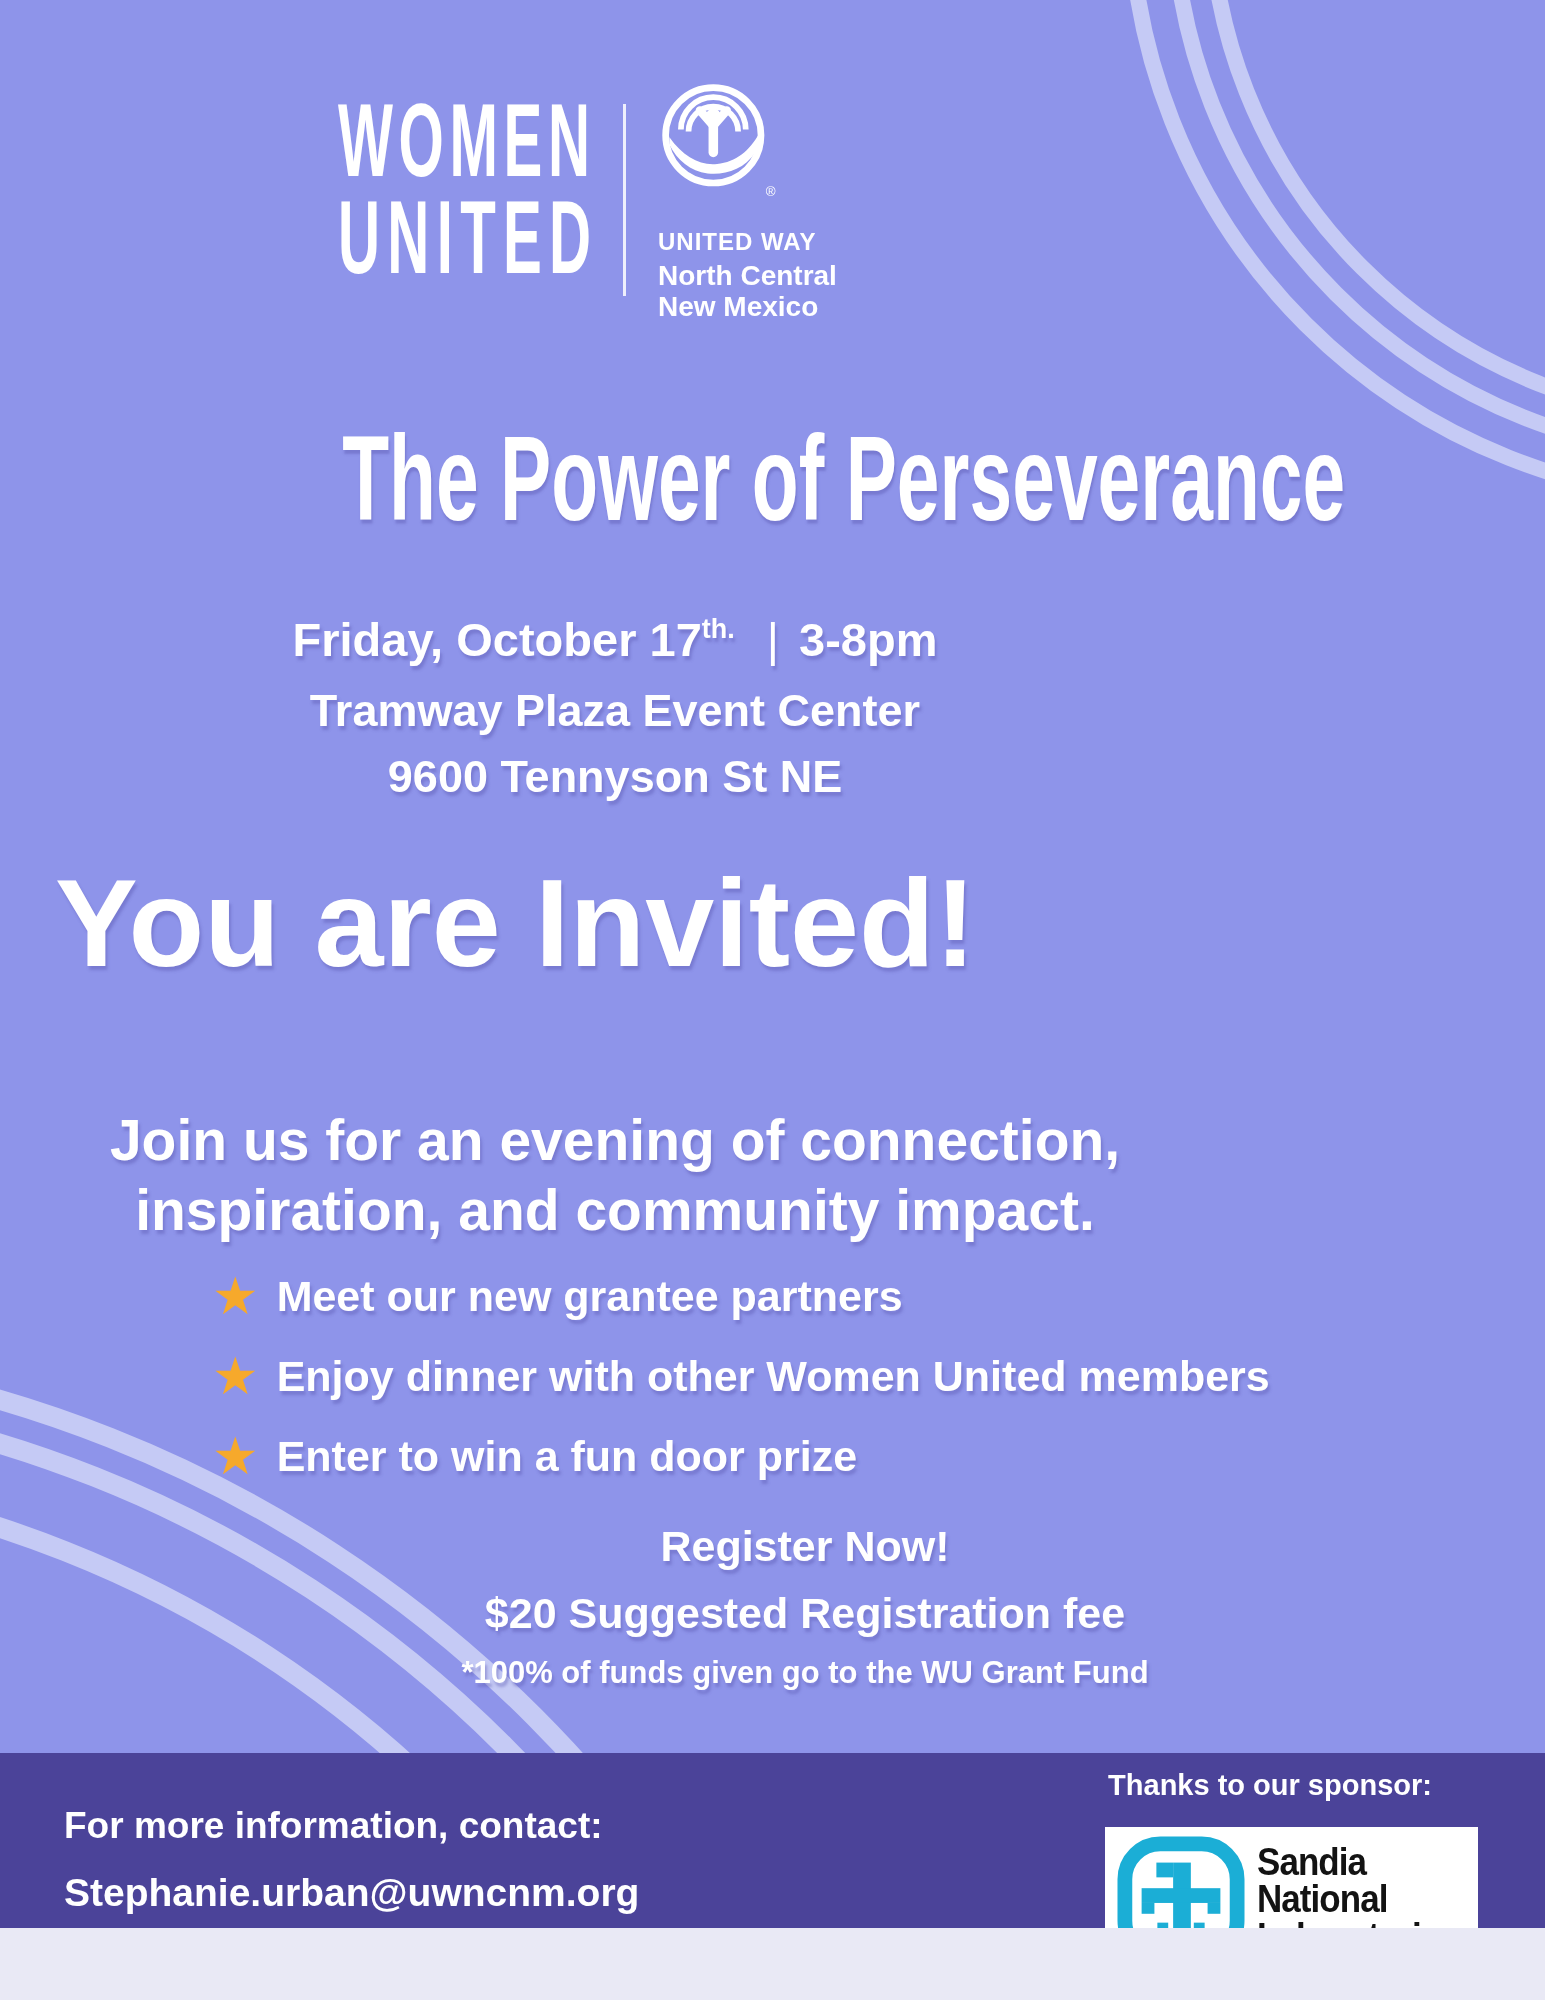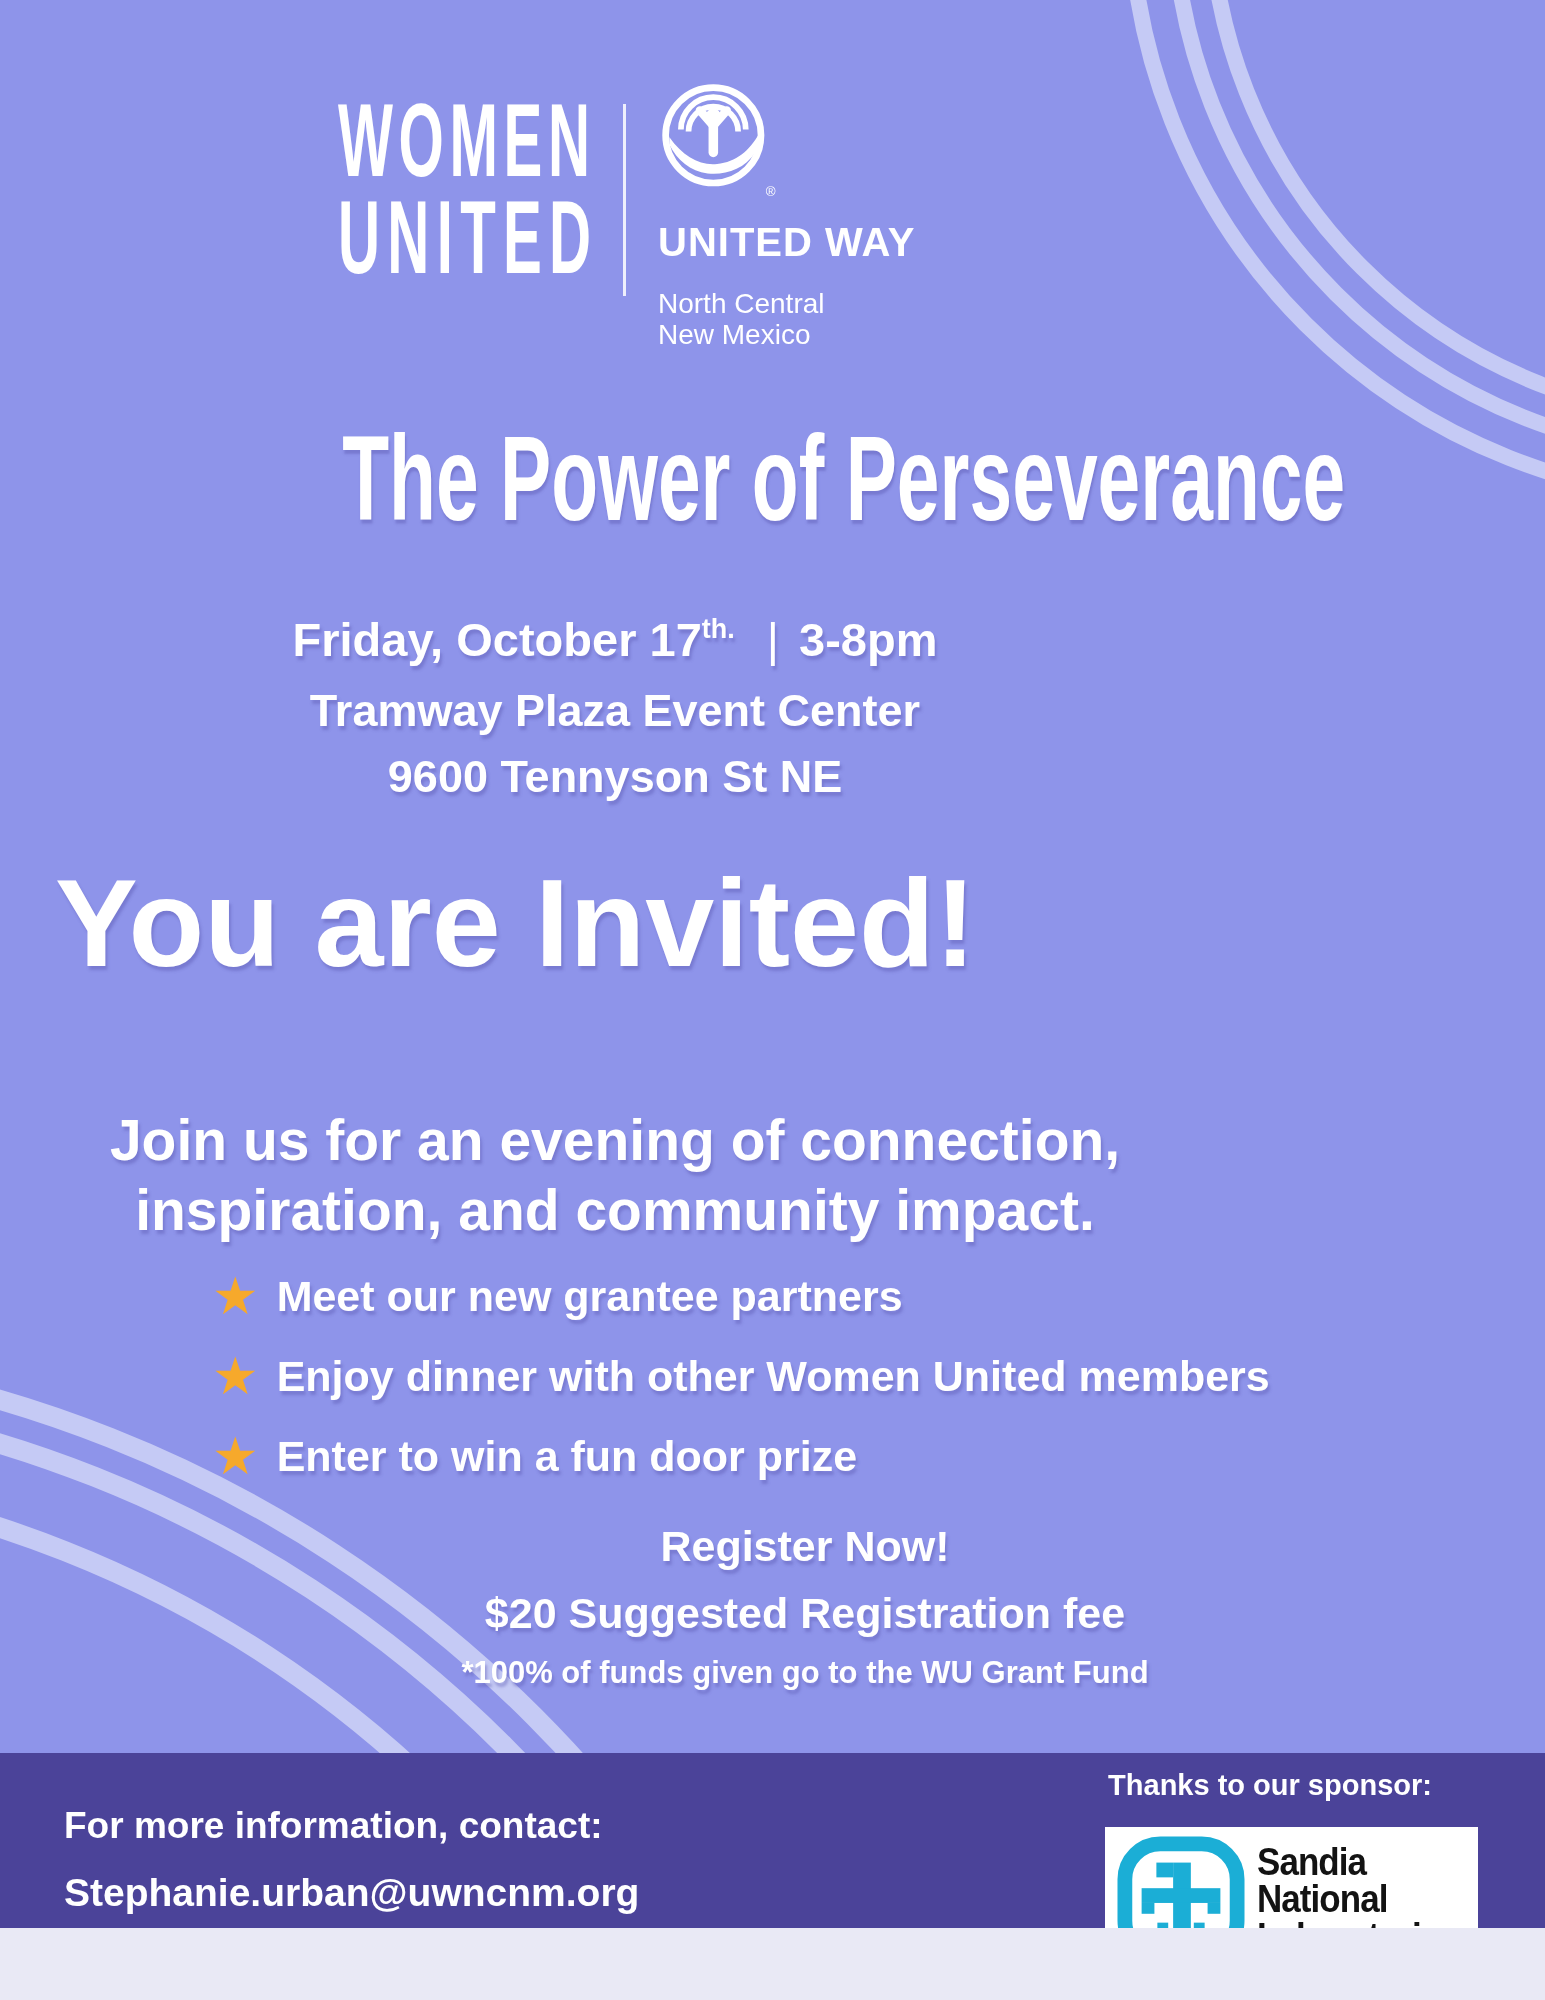--- a/index.html
+++ b/index.html
@@ -23,22 +23,22 @@
 
   
   .wu-wordmark{position:absolute;left:338px;top:92px;}
   .wu-squeeze{transform:scaleX(0.56);transform-origin:0 0;white-space:nowrap;}
   .wu-line{display:block;font-size:104px;font-weight:600;line-height:0.93;}
   .wu-line.l1{letter-spacing:10px;}
   .wu-line.l2{letter-spacing:13px;}
   .header-divider{position:absolute;left:623px;top:104px;width:3px;height:192px;background:rgba(255,255,255,0.85);}
   .uw-block{position:absolute;left:658px;top:80px;width:260px;}
   .uw-logo-svg{display:block;width:124px;height:124px;}
-  .uw-name{font-size:40px;font-weight:700;letter-spacing:1px;margin-top:16px;}
-  .uw-region{font-size:28px;font-weight:400;line-height:1.12;margin-top:23px;}
+  .uw-name{font-size:24px;font-weight:700;letter-spacing:1px;margin-top:24px;}
+  .uw-region{font-size:28px;font-weight:700;line-height:1.12;margin-top:4px;}
 
   
   .title{position:absolute;left:60px;top:418px;width:1110px;text-align:center;}
   .title-squeeze{display:inline-block;white-space:nowrap;font-size:120px;font-weight:700;line-height:1;transform:scaleX(0.64);transform-origin:50% 50%;}
 
   
   .event{position:absolute;left:55px;top:612px;width:1120px;text-align:center;font-weight:700;}
   .event-date{font-size:47px;}
   .sup{font-size:27px;position:relative;top:-18px;font-weight:700;}
   .pipe{display:inline-block;margin:0 20px 0 32px;font-weight:400;}

